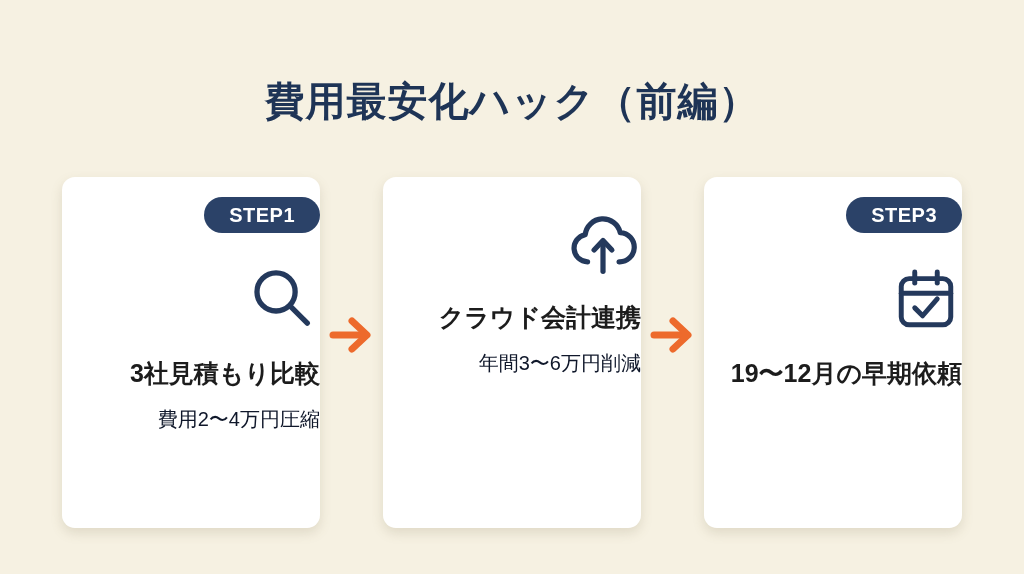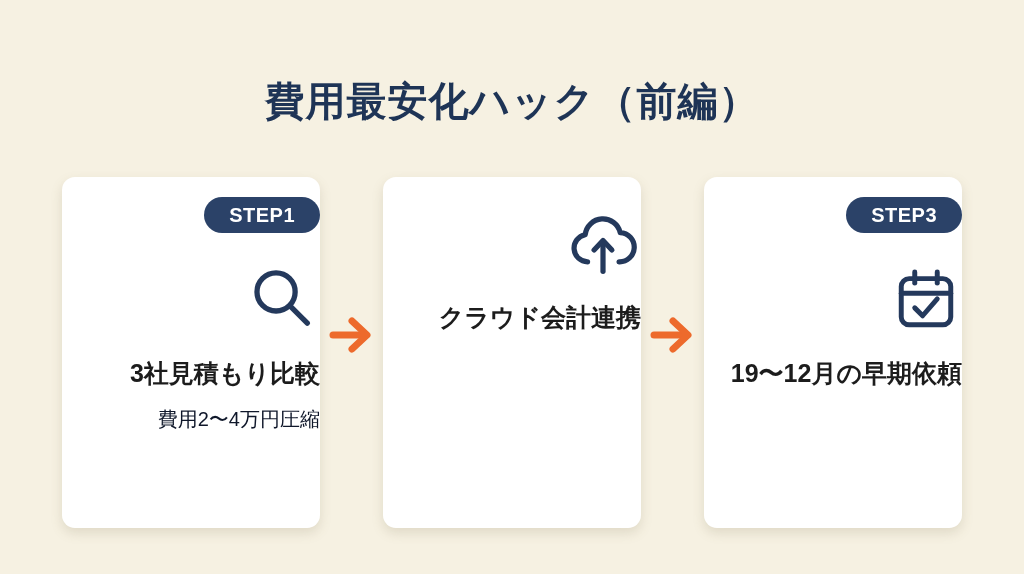--- a/index.html
+++ b/index.html
@@ -118,20 +118,21 @@
   <div class="step-card">
     <div class="icon-wrap">
       <svg width="76" height="76" viewBox="0 0 64 64" fill="none">
         <path d="M19 47 a11.5 11.5 0 0 1 -2 -22.8 a15 15 0 0 1 29.5 -1.8 A10.5 10.5 0 0 1 45.5 47" stroke="#24395C" stroke-width="4.4" stroke-linecap="round" stroke-linejoin="round"></path>
         <rect x="25.5" y="41" width="13" height="9" fill="#FFFFFF"></rect>
         <line x1="32" y1="55" x2="32" y2="31" stroke="#24395C" stroke-width="4.4" stroke-linecap="round"></line>
         <polyline points="24.5,37 32,29 39.5,37" fill="none" stroke="#24395C" stroke-width="4.4" stroke-linecap="round" stroke-linejoin="round"></polyline>
       </svg>
     </div>
     <div class="step-title">クラウド会計連携</div>
+    <div class="step-subtitle">年間3〜6万円削減</div>
   </div>
 
   <div class="arrow-cell">
     <svg width="46" height="40" viewBox="0 0 46 40" fill="none" stroke="#ED6A2C" stroke-width="7" stroke-linecap="round" stroke-linejoin="round">
       <line x1="4" y1="20" x2="36" y2="20"></line>
       <polyline points="23,6 38,20 23,34"></polyline>
     </svg>
   </div>
 
   <div class="step-card">

